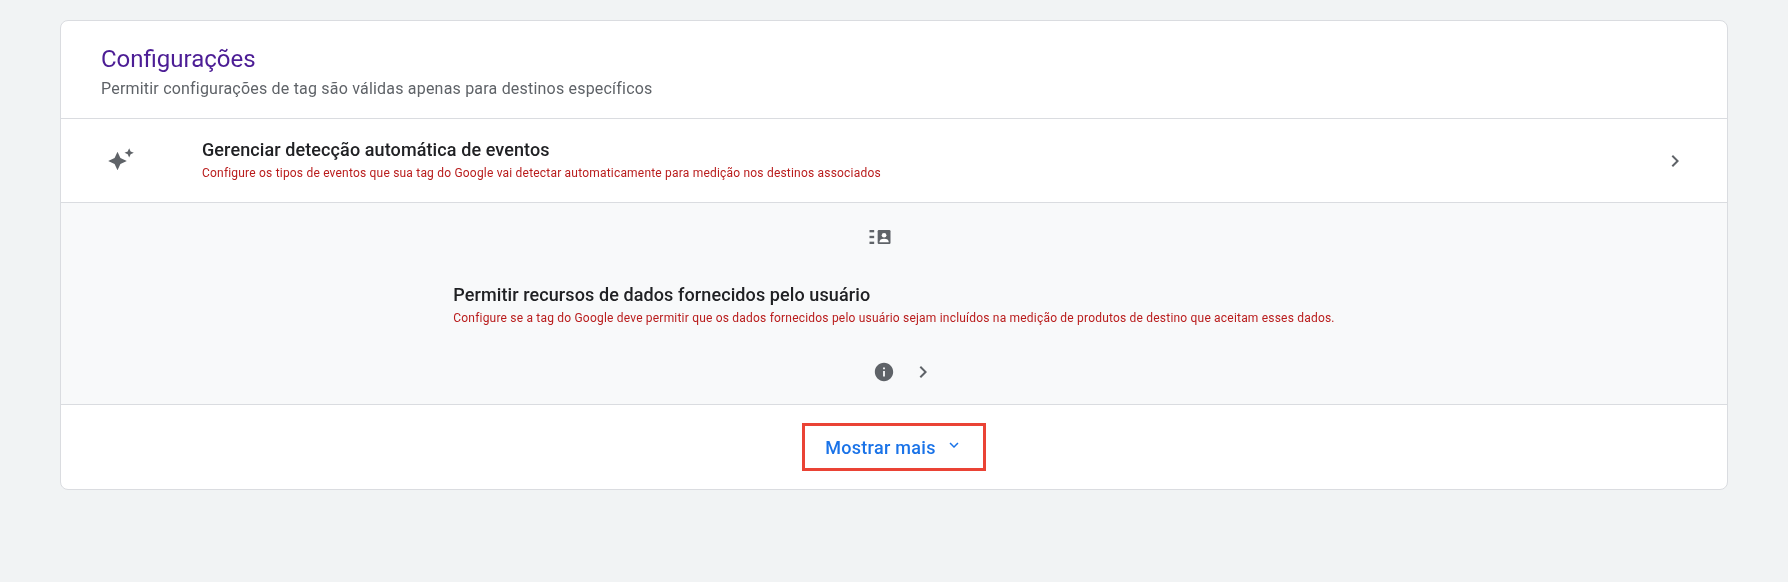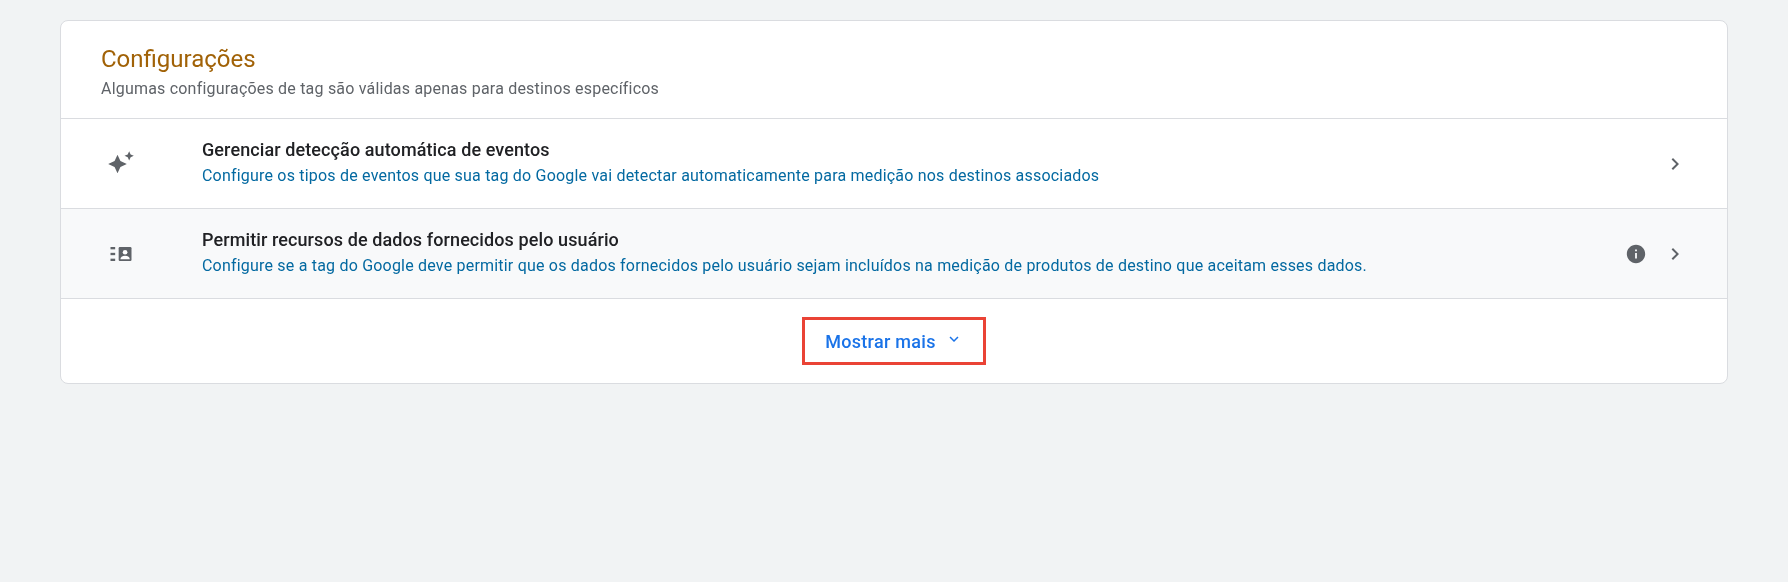--- a/index.html
+++ b/index.html
@@ -17,39 +17,40 @@
       border: 1px solid #dadce0;
       border-radius: 8px;
       overflow: hidden;
     }
     .card-header {
       padding: 24px 40px 20px 40px;
     }
     .card-title {
       font-size: 24px;
       font-weight: 400;
-      color: #a16207;
+      color: #4c1d95;
       margin-bottom: 6px;
       letter-spacing: 0;
     }
     .card-subtitle {
       font-size: 16px;
       color: #5f6368;
       letter-spacing: 0.2px;
     }
     .settings-row {
       display: flex;
       align-items: center;
       padding: 20px 40px;
       border-top: 1px solid #dadce0;
       cursor: pointer;
       gap: 33px;
     }
     .settings-row.highlighted {
       background: #f8f9fa;
+      flex-direction: column;
     }
     .row-icon {
       width: 40px;
       flex-shrink: 0;
       display: flex;
       align-items: center;
       justify-content: center;
       color: #5f6368;
       margin-right: 28px;
     }
@@ -57,22 +58,22 @@
       flex: 1;
     }
     .row-title {
       font-size: 18px;
       font-weight: 500;
       color: #202124;
       margin-bottom: 4px;
       letter-spacing: 0.1px;
     }
     .row-description {
-      font-size: 16px;
-      color: #0369a1;
+      font-size: 12px;
+      color: #b91c1c;
       letter-spacing: 0.2px;
       line-height: 1.5;
     }
     .row-actions {
       display: flex;
       align-items: center;
       gap: 16px;
       margin-left: 20px;
     }
     .info-icon {
@@ -108,21 +109,21 @@
     .show-more-button .chevron-down {
       color: #1a73e8;
     }
   </style>
 </head>
 <body>
 
 <div class="card">
   <div class="card-header">
     <h2 class="card-title">Configurações</h2>
-    <p class="card-subtitle">Algumas configurações de tag são válidas apenas para destinos específicos</p>
+    <p class="card-subtitle">Permitir configurações de tag são válidas apenas para destinos específicos</p>
   </div>
 
   <div id="settings-list">
       <div class="settings-row">
         <div class="row-icon">
           <svg width="28" height="28" viewBox="0 0 24 24" fill="currentColor">
             <path d="M19 9l1.25-2.75L23 5l-2.75-1.25L19 1l-1.25 2.75L15 5l2.75 1.25zM11.5 9.5L9 4 6.5 9.5 1 12l5.5 2.5L9 20l2.5-5.5L17 12z"></path>
           </svg>
         </div>
         <div class="row-content">

